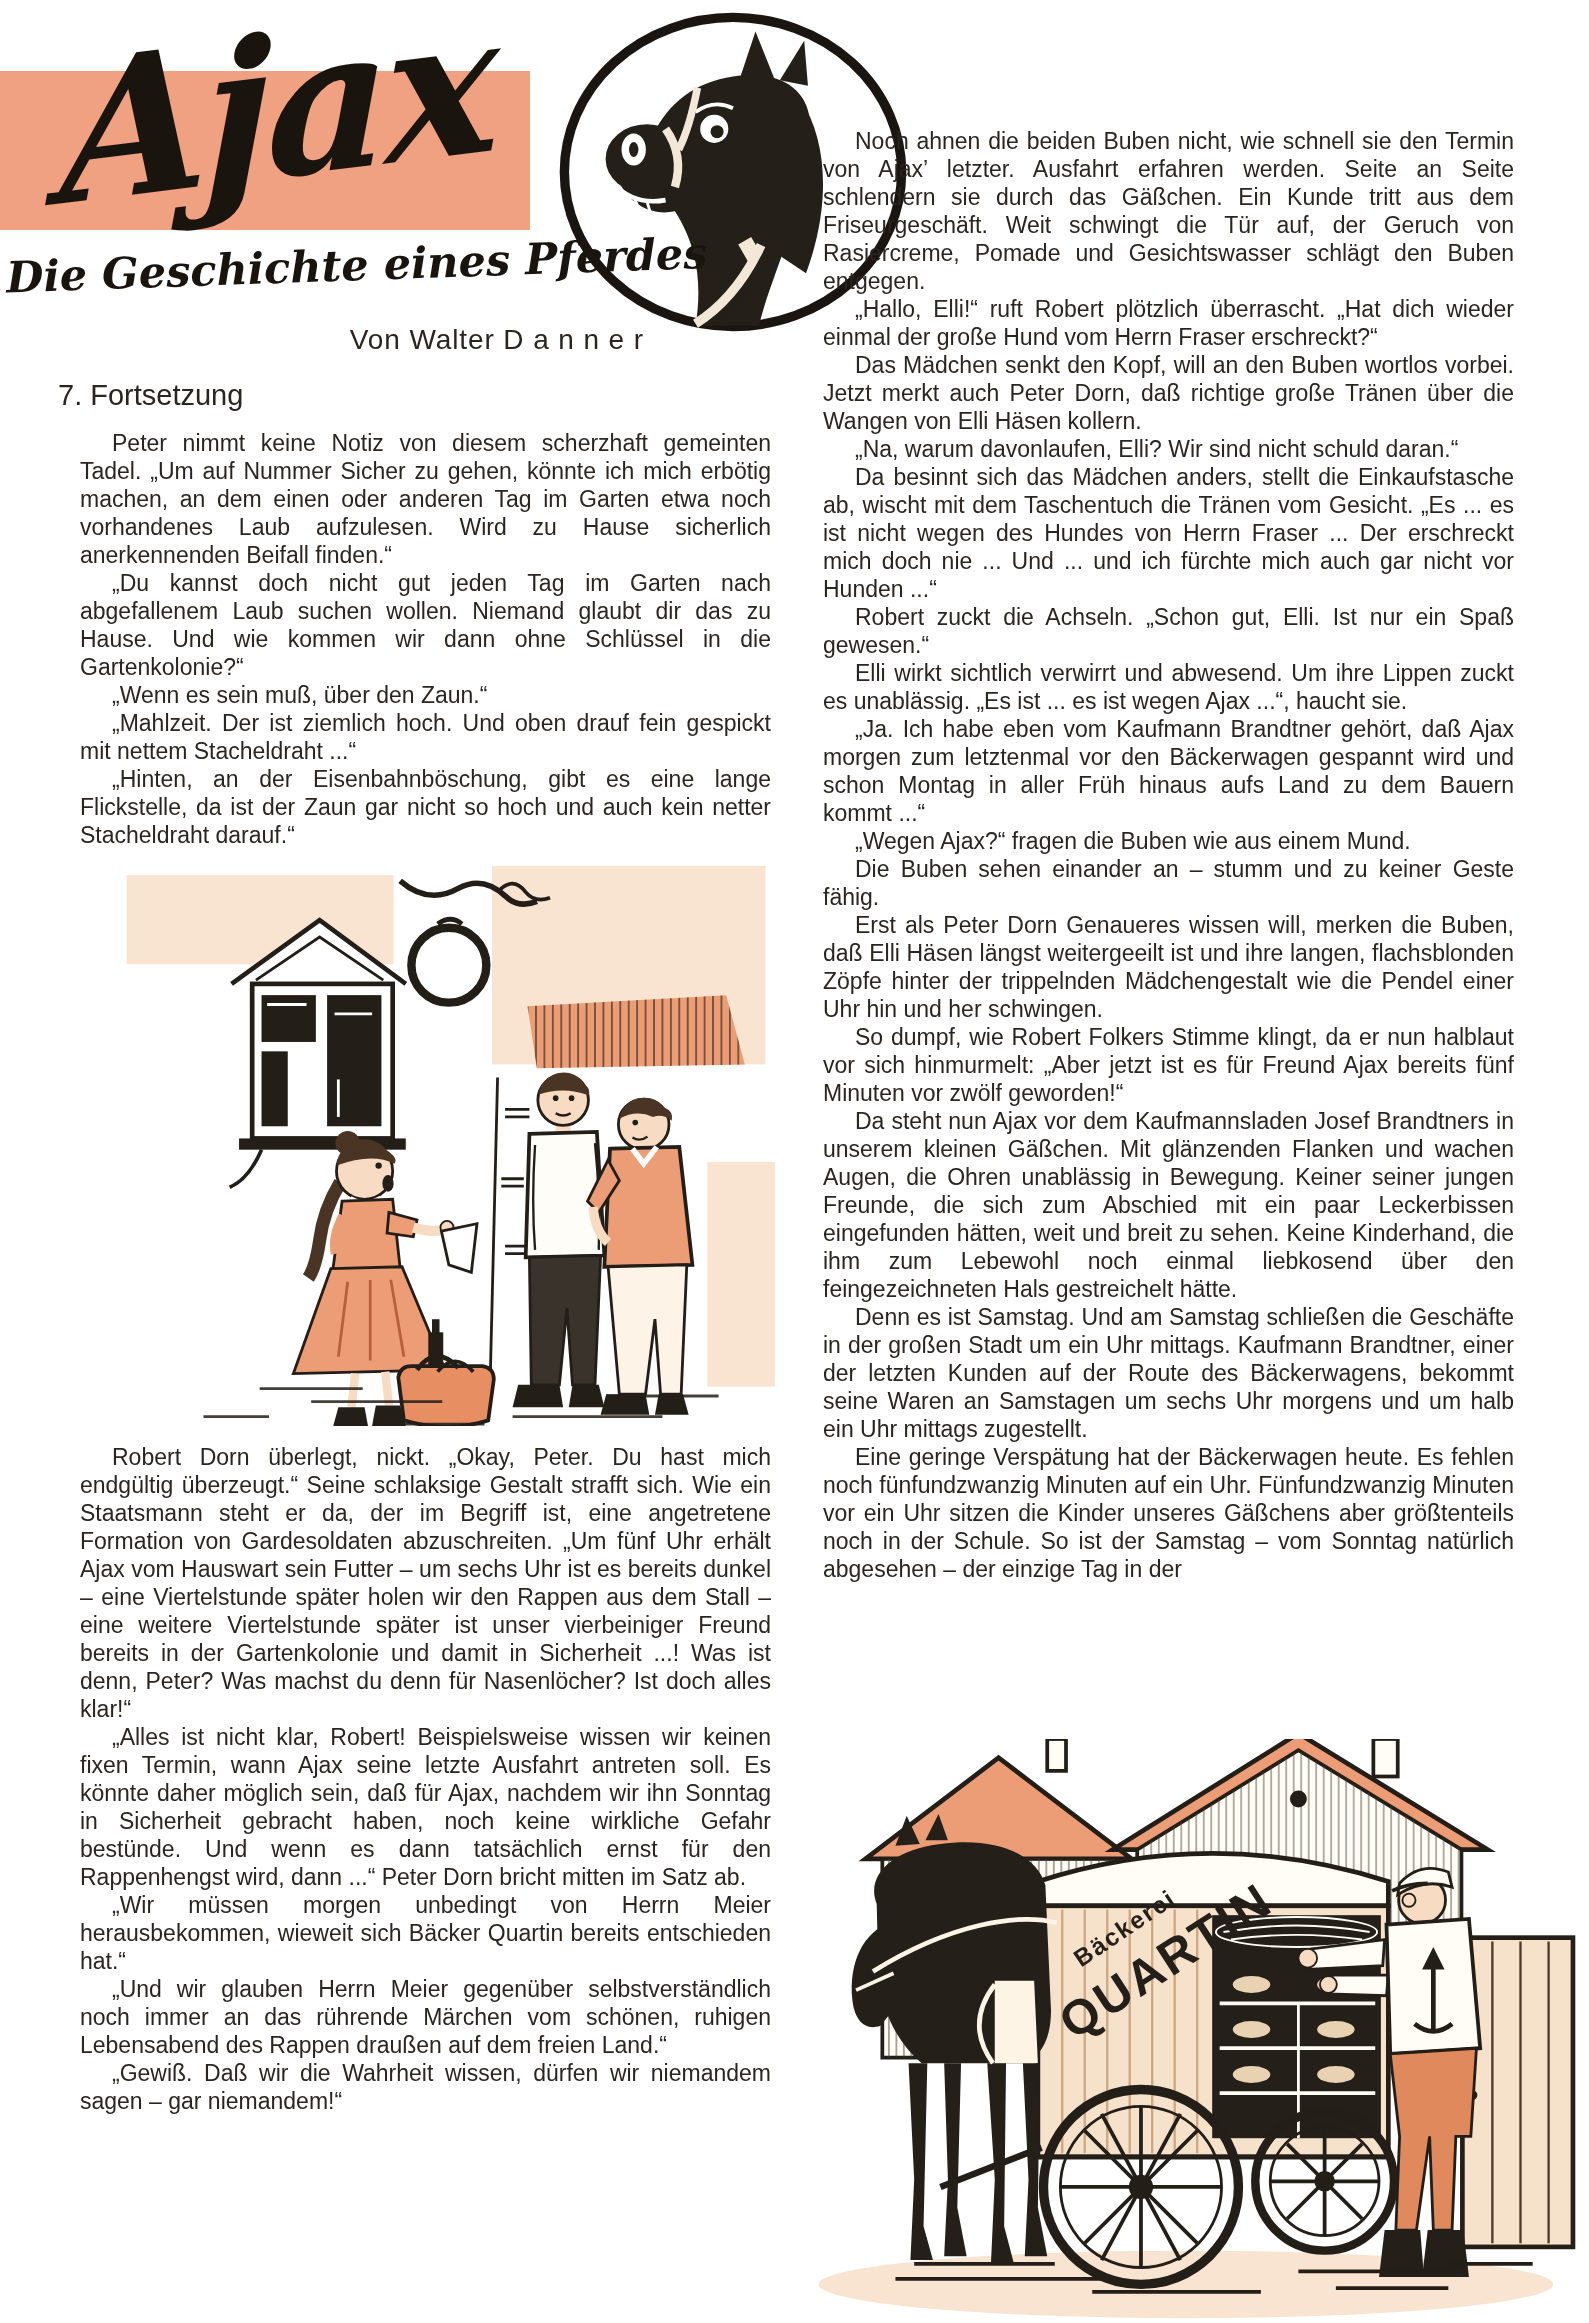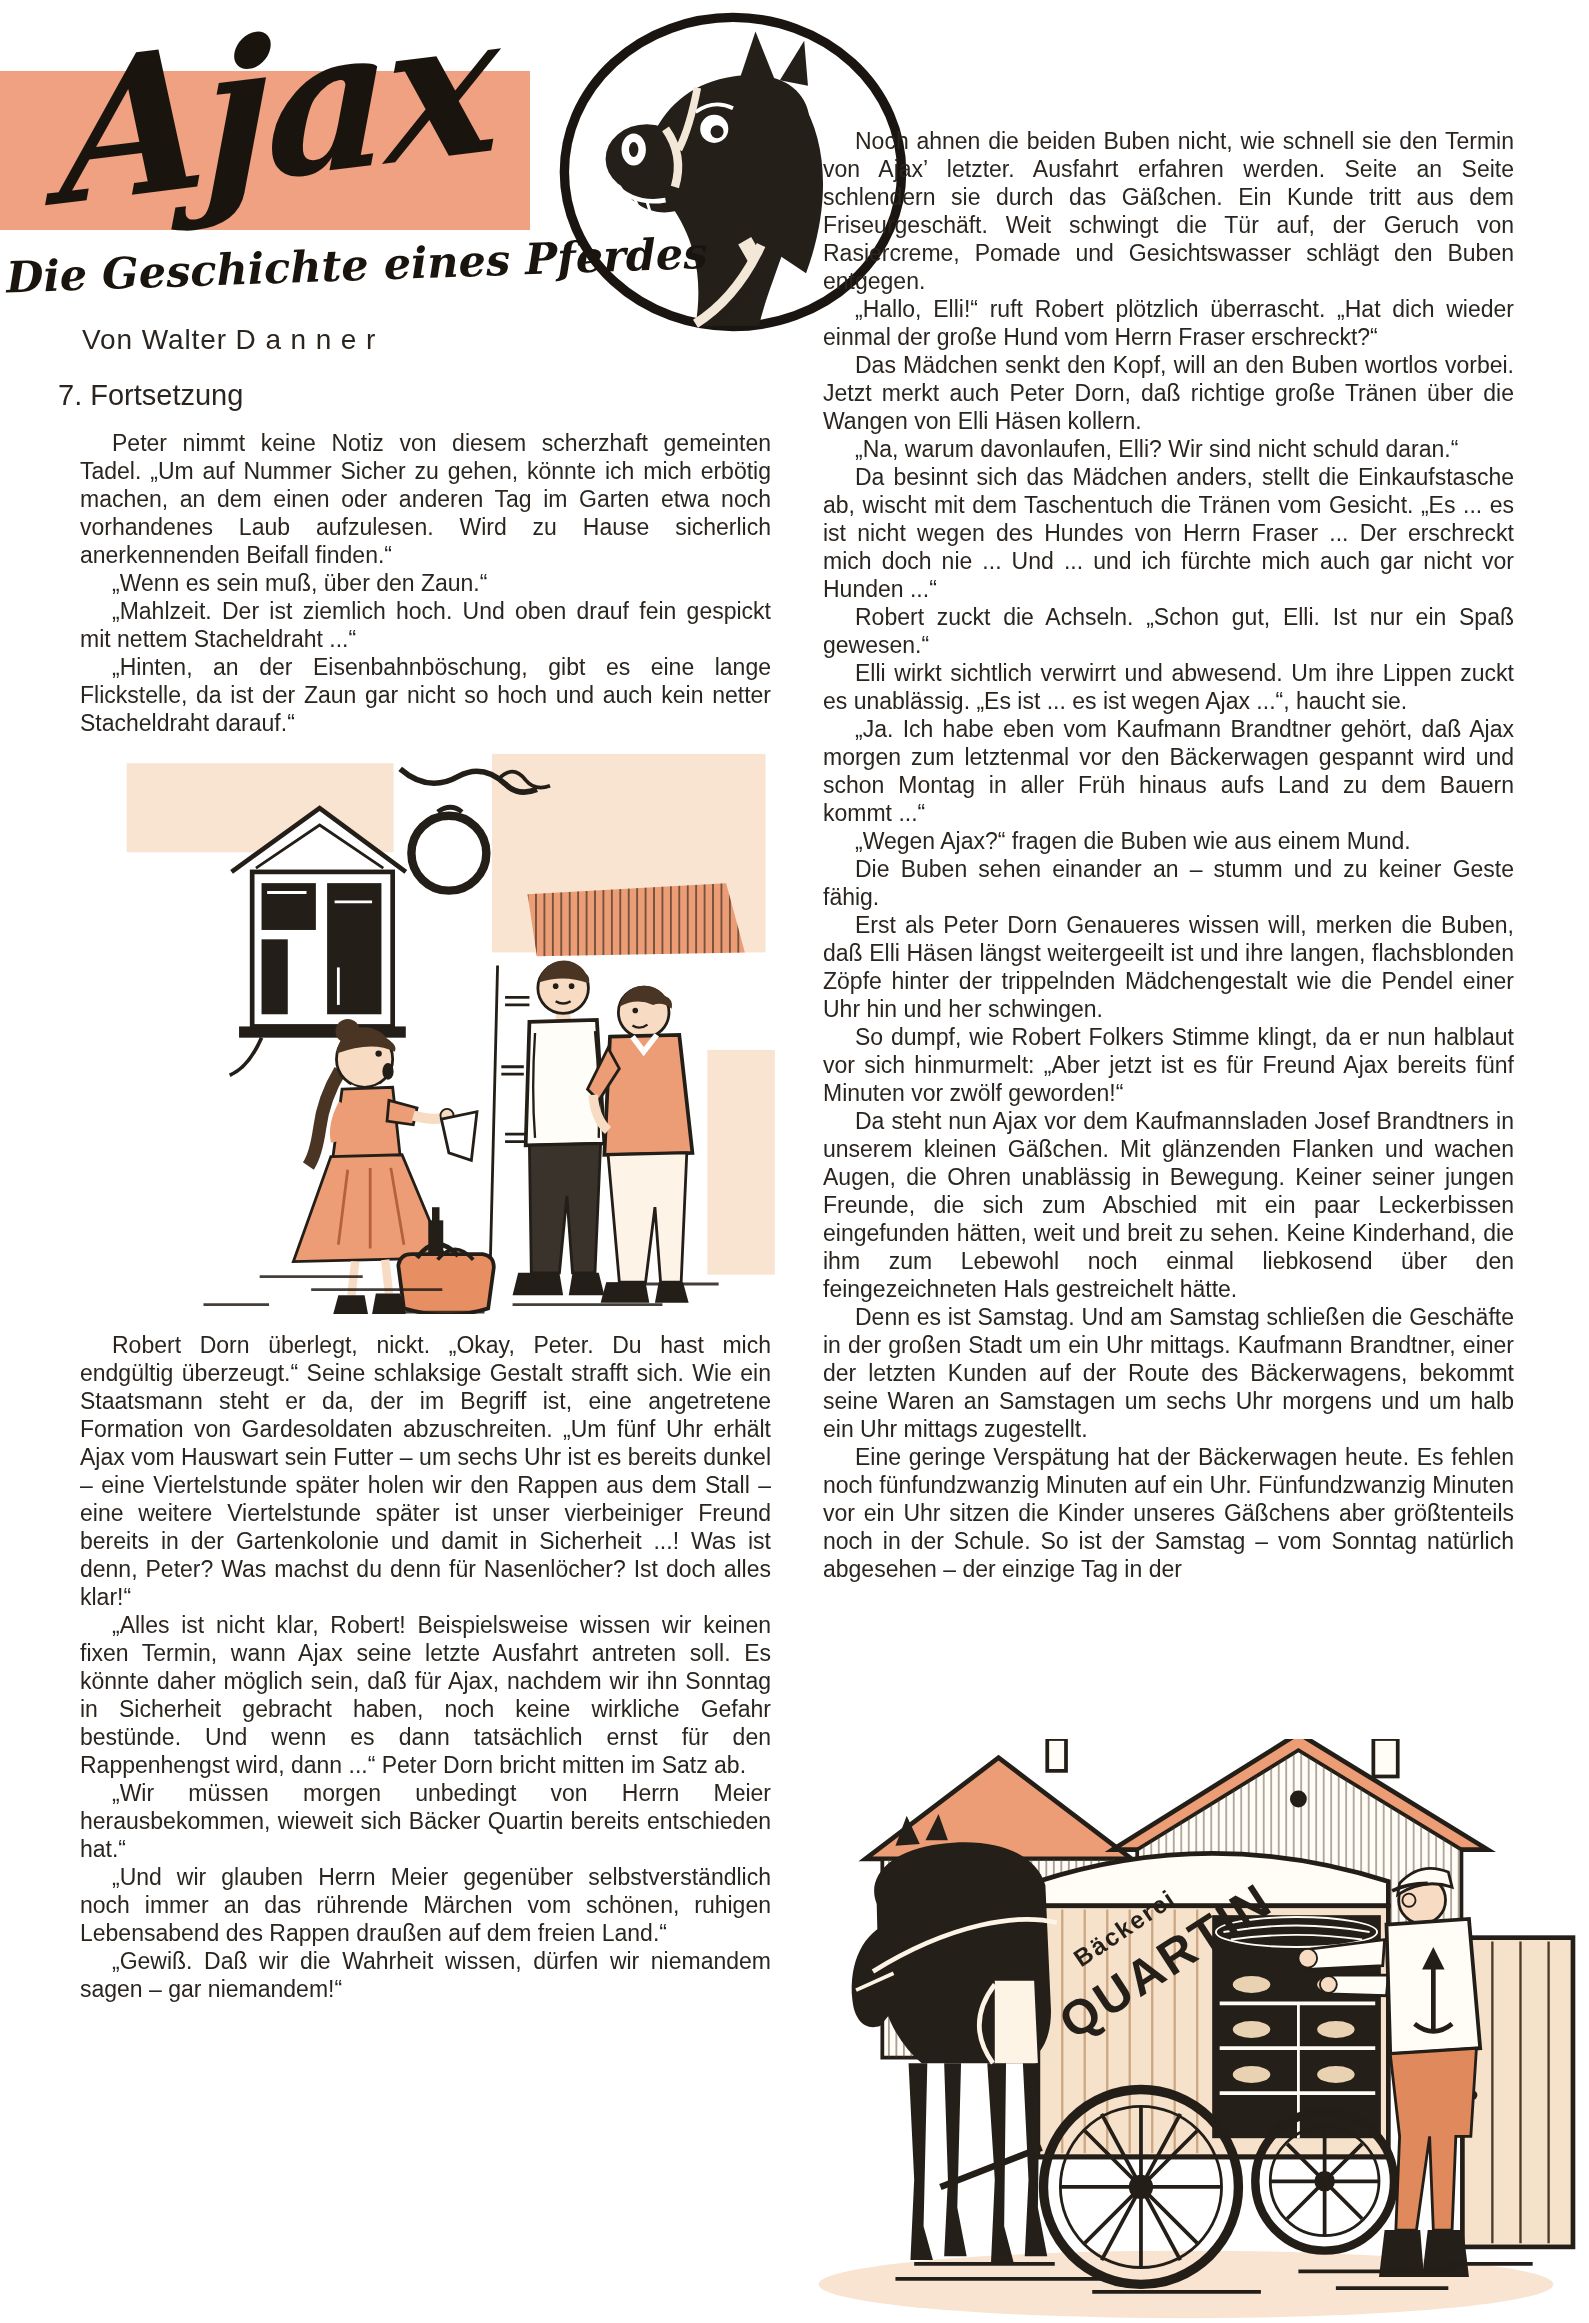--- a/index.html
+++ b/index.html
@@ -15,21 +15,21 @@
     font-family:"DejaVu Serif", serif; font-style:italic; font-weight:bold;
     font-size:193px; line-height:234px; color:#1a140f;
     transform:rotate(-7deg) skewX(-7deg); letter-spacing:-5.6px; white-space:nowrap;
   }
   .medallion { position:absolute; left:555px; top:9.4px; width:356px; height:326px; }
   .subtitle-script {
     position:absolute; left:5.6px; top:242px; width:600px;
     font-family:"DejaVu Serif", serif; font-style:italic; font-weight:bold;
     font-size:43px; color:#1a140f; transform:rotate(-2deg); white-space:nowrap;
   }
-  .byline { position:absolute; left:82px; top:324px; width:562px; text-align:left;
+  .byline { position:absolute; left:82px; top:324px; width:562px; text-align:right;
     font-size:28px; letter-spacing:0.9px; color:#2b2520; }
   .installment { position:absolute; left:58px; top:379px; width:562px; text-align:left;
     font-size:29px; color:#2b2520; }
   
   .col { position:absolute; font-size:23px; line-height:28px; text-align:justify; }
   .col-left  { left:80px;  top:429px; width:691px; }
   .col-right { left:823px; top:127px; width:691px; }
   .para { margin:0; text-indent:32px; }
   figure { margin:0; }
   .street-figure { width:656px; height:562px; margin:15px 0 17px 39px; }
@@ -68,20 +68,21 @@
       <rect x="200" y="246" width="16" height="22" fill="#f3e8d8" transform="rotate(-30 208 257)"></rect>
     </g>
   </svg>
 
   <div class="subtitle-script">Die Geschichte eines Pferdes</div>
   <div class="byline">Von Walter D a n n e r</div>
   <div class="installment">7. Fortsetzung</div>
 
   <section class="col col-left">
     <p class="para">Peter nimmt keine Notiz von diesem scherzhaft gemeinten Tadel. „Um auf Nummer Sicher zu gehen, könnte ich mich erbötig machen, an dem einen oder anderen Tag im Garten etwa noch vorhandenes Laub aufzulesen. Wird zu Hause sicherlich anerkennenden Beifall finden.“</p>
+    <p class="para">„Du kannst doch nicht gut jeden Tag im Garten nach abgefallenem Laub suchen wollen. Niemand glaubt dir das zu Hause. Und wie kommen wir dann ohne Schlüssel in die Gartenkolonie?“</p>
     <p class="para">„Wenn es sein muß, über den Zaun.“</p>
     <p class="para">„Mahlzeit. Der ist ziemlich hoch. Und oben drauf fein gespickt mit nettem Stacheldraht ...“</p>
     <p class="para">„Hinten, an der Eisenbahnböschung, gibt es eine lange Flickstelle, da ist der Zaun gar nicht so hoch und auch kein netter Stacheldraht darauf.“</p>
 
     <figure class="street-figure">
       <svg viewBox="0 0 700 600" width="656" height="562">
         <defs>
           <pattern id="vhatch1" width="9" height="20" patternUnits="userSpaceOnUse">
             <line x1="4" y1="0" x2="4" y2="20" stroke="#4c3a2a" stroke-width="2"></line>
           </pattern>

